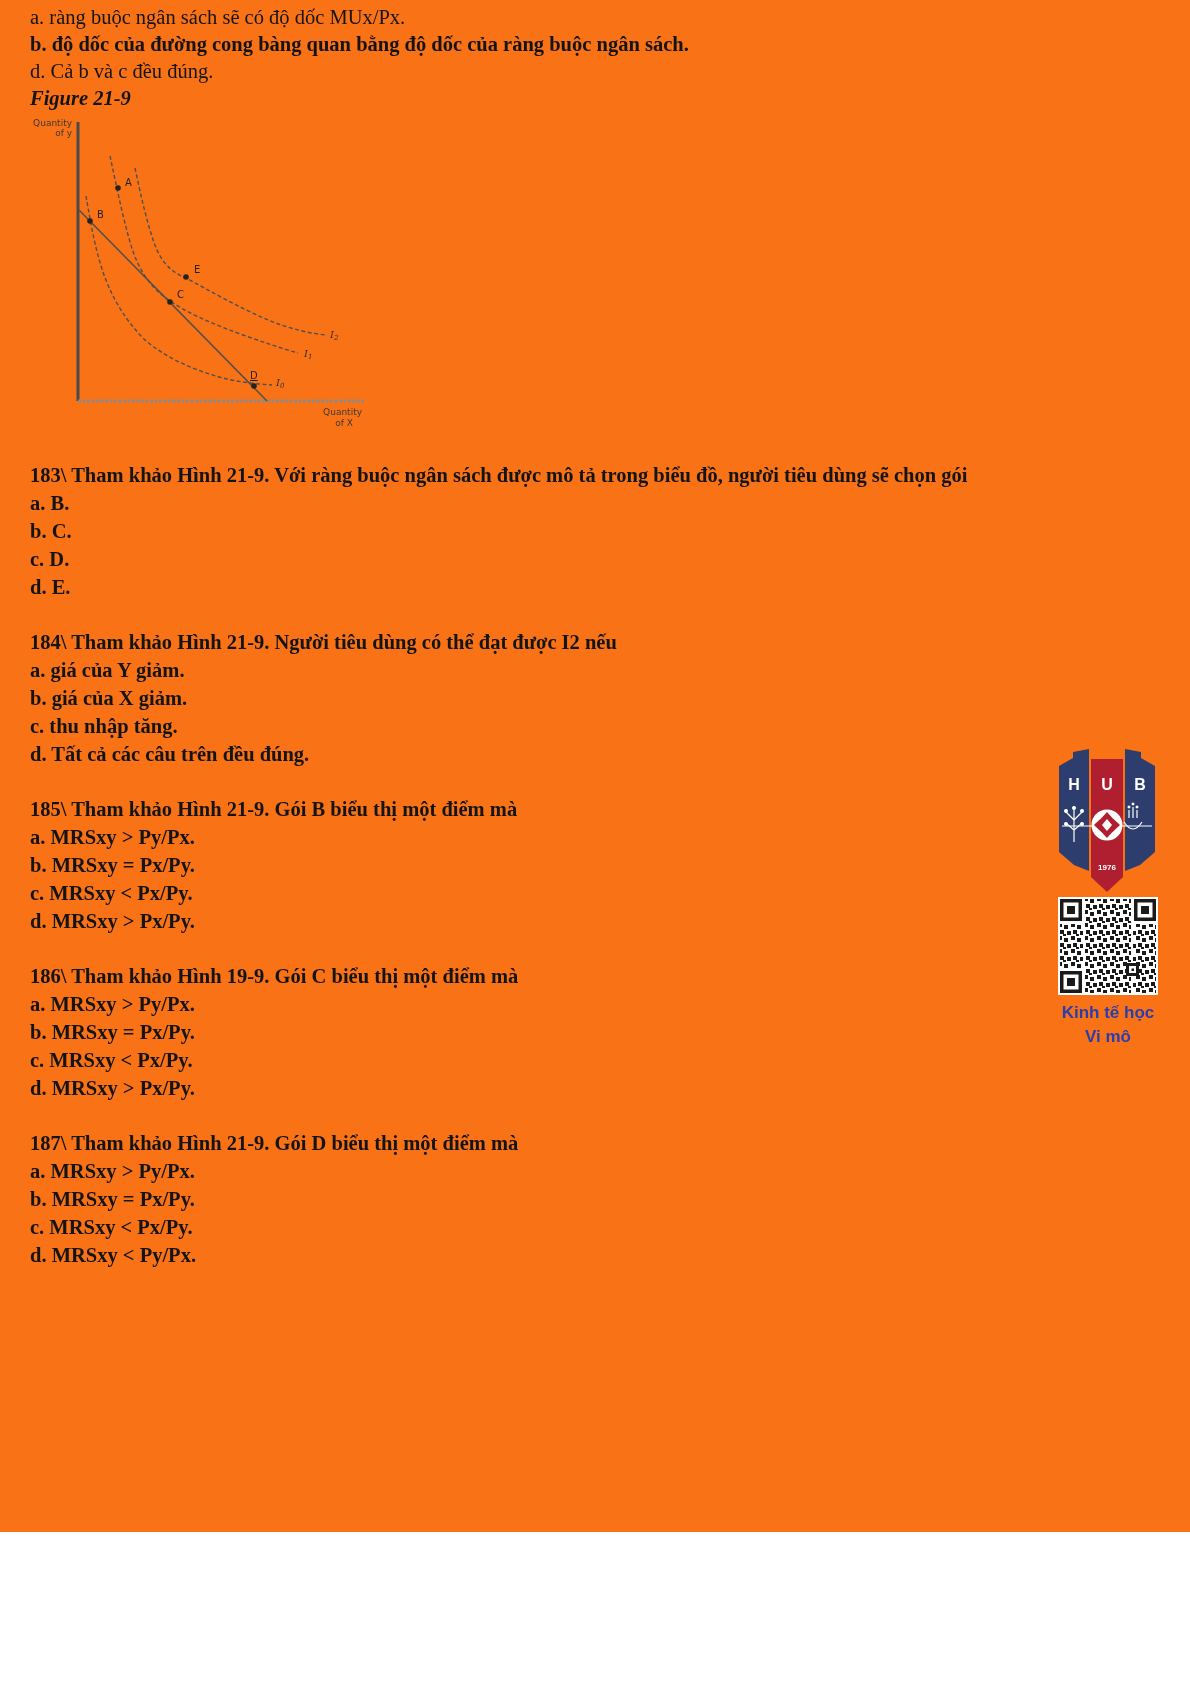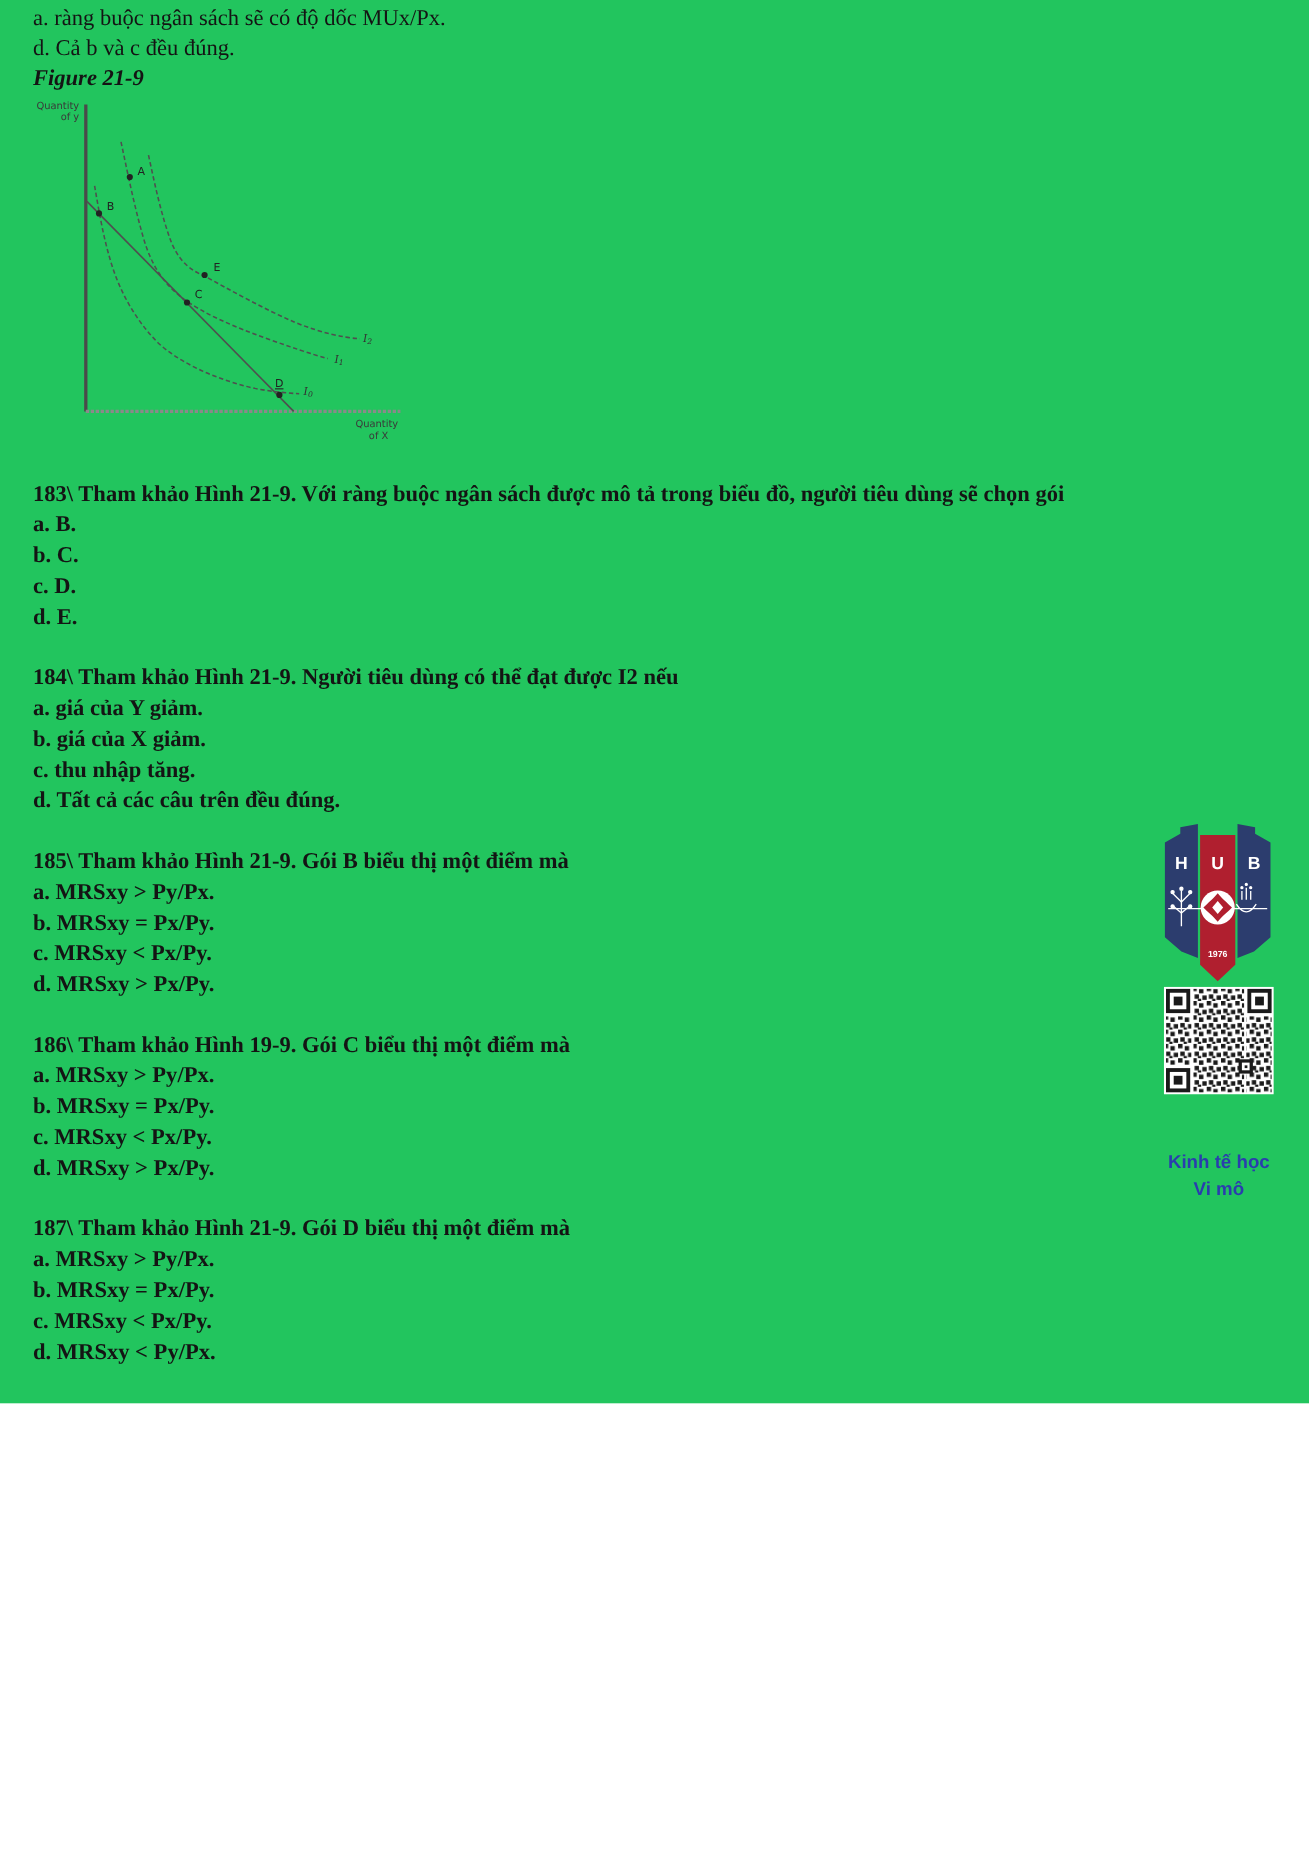--- a/index.html
+++ b/index.html
@@ -1,43 +1,44 @@
 <!DOCTYPE html>
 <html><head>
 <meta charset="utf-8">
 <style>
   html,body{margin:0;padding:0;background:#fff;}
-  .page{position:relative;width:1190px;height:1276px;background:#22c55e;overflow:hidden;
+  .page{position:relative;width:1190px;height:1532px;background:#f97316;overflow:hidden;
         font-family:"Liberation Serif","DejaVu Serif",serif;color:#141414;}
   .doc{position:absolute;left:30px;top:4px;width:1045px;font-size:20.5px;}
   .doc p{margin:0;}
   .intro p{line-height:27px;}
   .fig-title{font-weight:bold;font-style:italic;line-height:27px;}
   .bold{font-weight:bold;}
   .figure-box{margin:2px 0 28px -2px;width:352px;}
   .qblock{margin-bottom:27px;}
   .qblock p{line-height:28px;font-weight:bold;}
   .side-logo{position:absolute;left:1057px;top:746px;}
   .side-qr{position:absolute;left:1058px;top:897px;}
   .qr-caption{position:absolute;left:1038px;top:1001px;width:140px;text-align:center;
       font-family:"Liberation Sans","DejaVu Sans",sans-serif;font-weight:bold;
-      font-size:17px;line-height:24px;color:#2a3dae;margin-top:44px;}
+      font-size:17px;line-height:24px;color:#2a3dae;}
   .fig-label{font-family:"DejaVu Sans","Liberation Sans",sans-serif;fill:#3a3a3a;}
   .pt-label{font-family:"DejaVu Sans","Liberation Sans",sans-serif;fill:#222;}
   .curve-label{font-family:"DejaVu Serif",serif;font-style:italic;fill:#333;}
 </style>
 </head>
 <body>
 
 <div class="page">
 
   <div class="doc">
 
     <div class="intro">
       <p>a. ràng buộc ngân sách sẽ có độ dốc MUx/Px.</p>
+      <p class="bold">b. độ dốc của đường cong bàng quan bằng độ dốc của ràng buộc ngân sách.</p>
       <p>d. Cả b và c đều đúng.</p>
       <p class="fig-title">Figure 21-9</p>
     </div>
 
     <div class="figure-box">
       <svg width="352" height="314" viewBox="0 0 352 314">
 
         <line x1="50" y1="8" x2="50" y2="287" stroke="#4a4a4a" stroke-width="3"></line>
         <line x1="50" y1="287" x2="336" y2="287" stroke="#8a8a8a" stroke-width="3" stroke-dasharray="3 1.5"></line>
 

